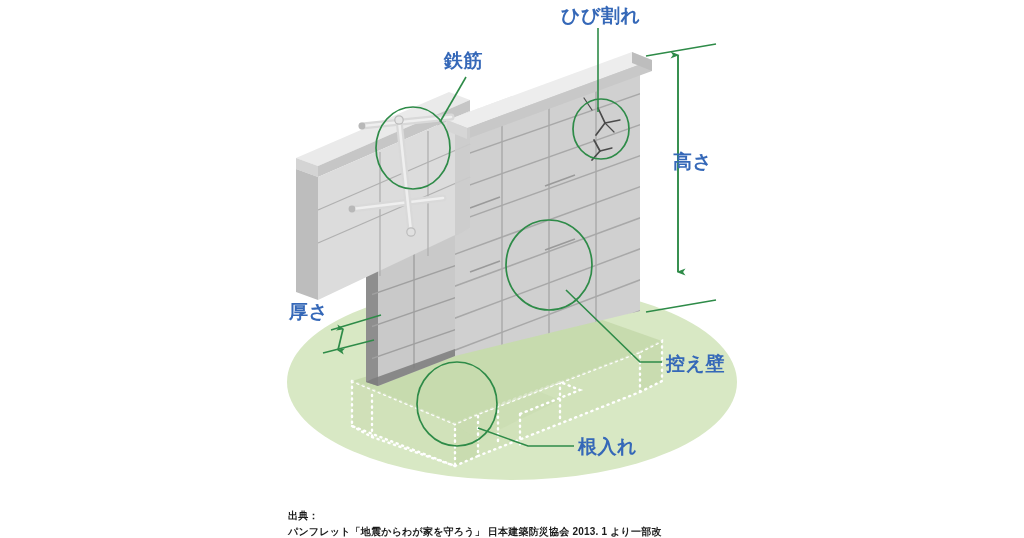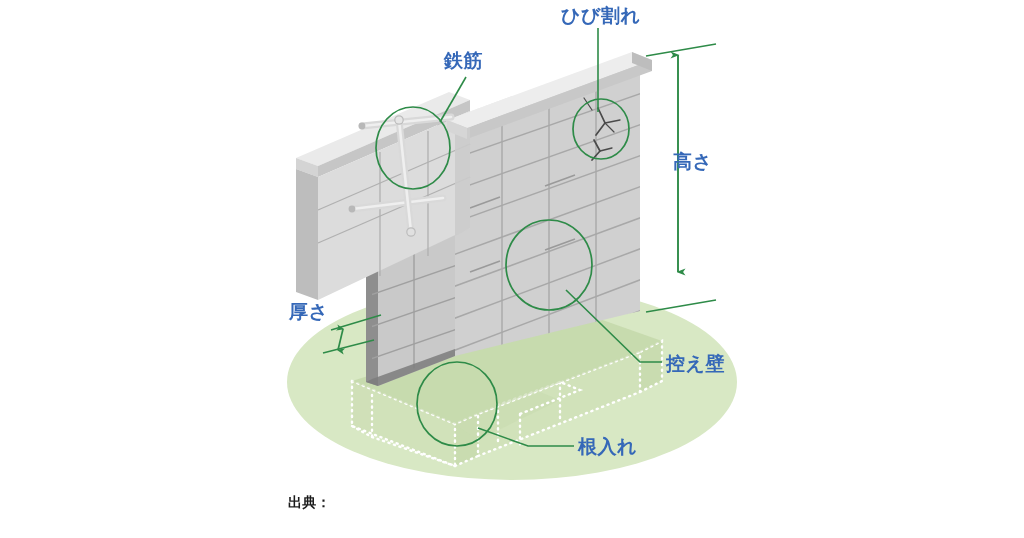--- a/index.html
+++ b/index.html
@@ -29,23 +29,23 @@
   .lbl {
     font-weight: bold;
     fill: #3568b8;
     font-family: "Liberation Sans", "DejaVu Sans", sans-serif;
     font-size: 19px;
     letter-spacing: 0.5px;
   }
   .caption-block {
     position: absolute;
     left: 288px;
-    top: 492px;
+    top: 508px;
     font-family: "Liberation Sans", "DejaVu Sans", sans-serif;
-    font-size: 14px;
+    font-size: 10px;
     font-weight: bold;
     color: #1a1a1a;
     line-height: 1.55;
     letter-spacing: 0.2px;
     white-space: nowrap;
   }
   .caption-line { display: block; }
 </style>
 </head>
 <body>
@@ -268,15 +268,16 @@
     </g>
 
     <text class="lbl" x="561" y="22">ひび割れ</text>
     <text class="lbl" x="444" y="67">鉄筋</text>
     <text class="lbl" x="666" y="370">控え壁</text>
     <text class="lbl" x="578" y="453">根入れ</text>
   </svg>
 
   <div class="caption-block">
     <span class="caption-line">出典：</span>
+    <span class="caption-line">パンフレット「地震からわが家を守ろう」 日本建築防災協会  2013. 1 より一部改</span>
   </div>
 
 </div>
 
 </body></html>

